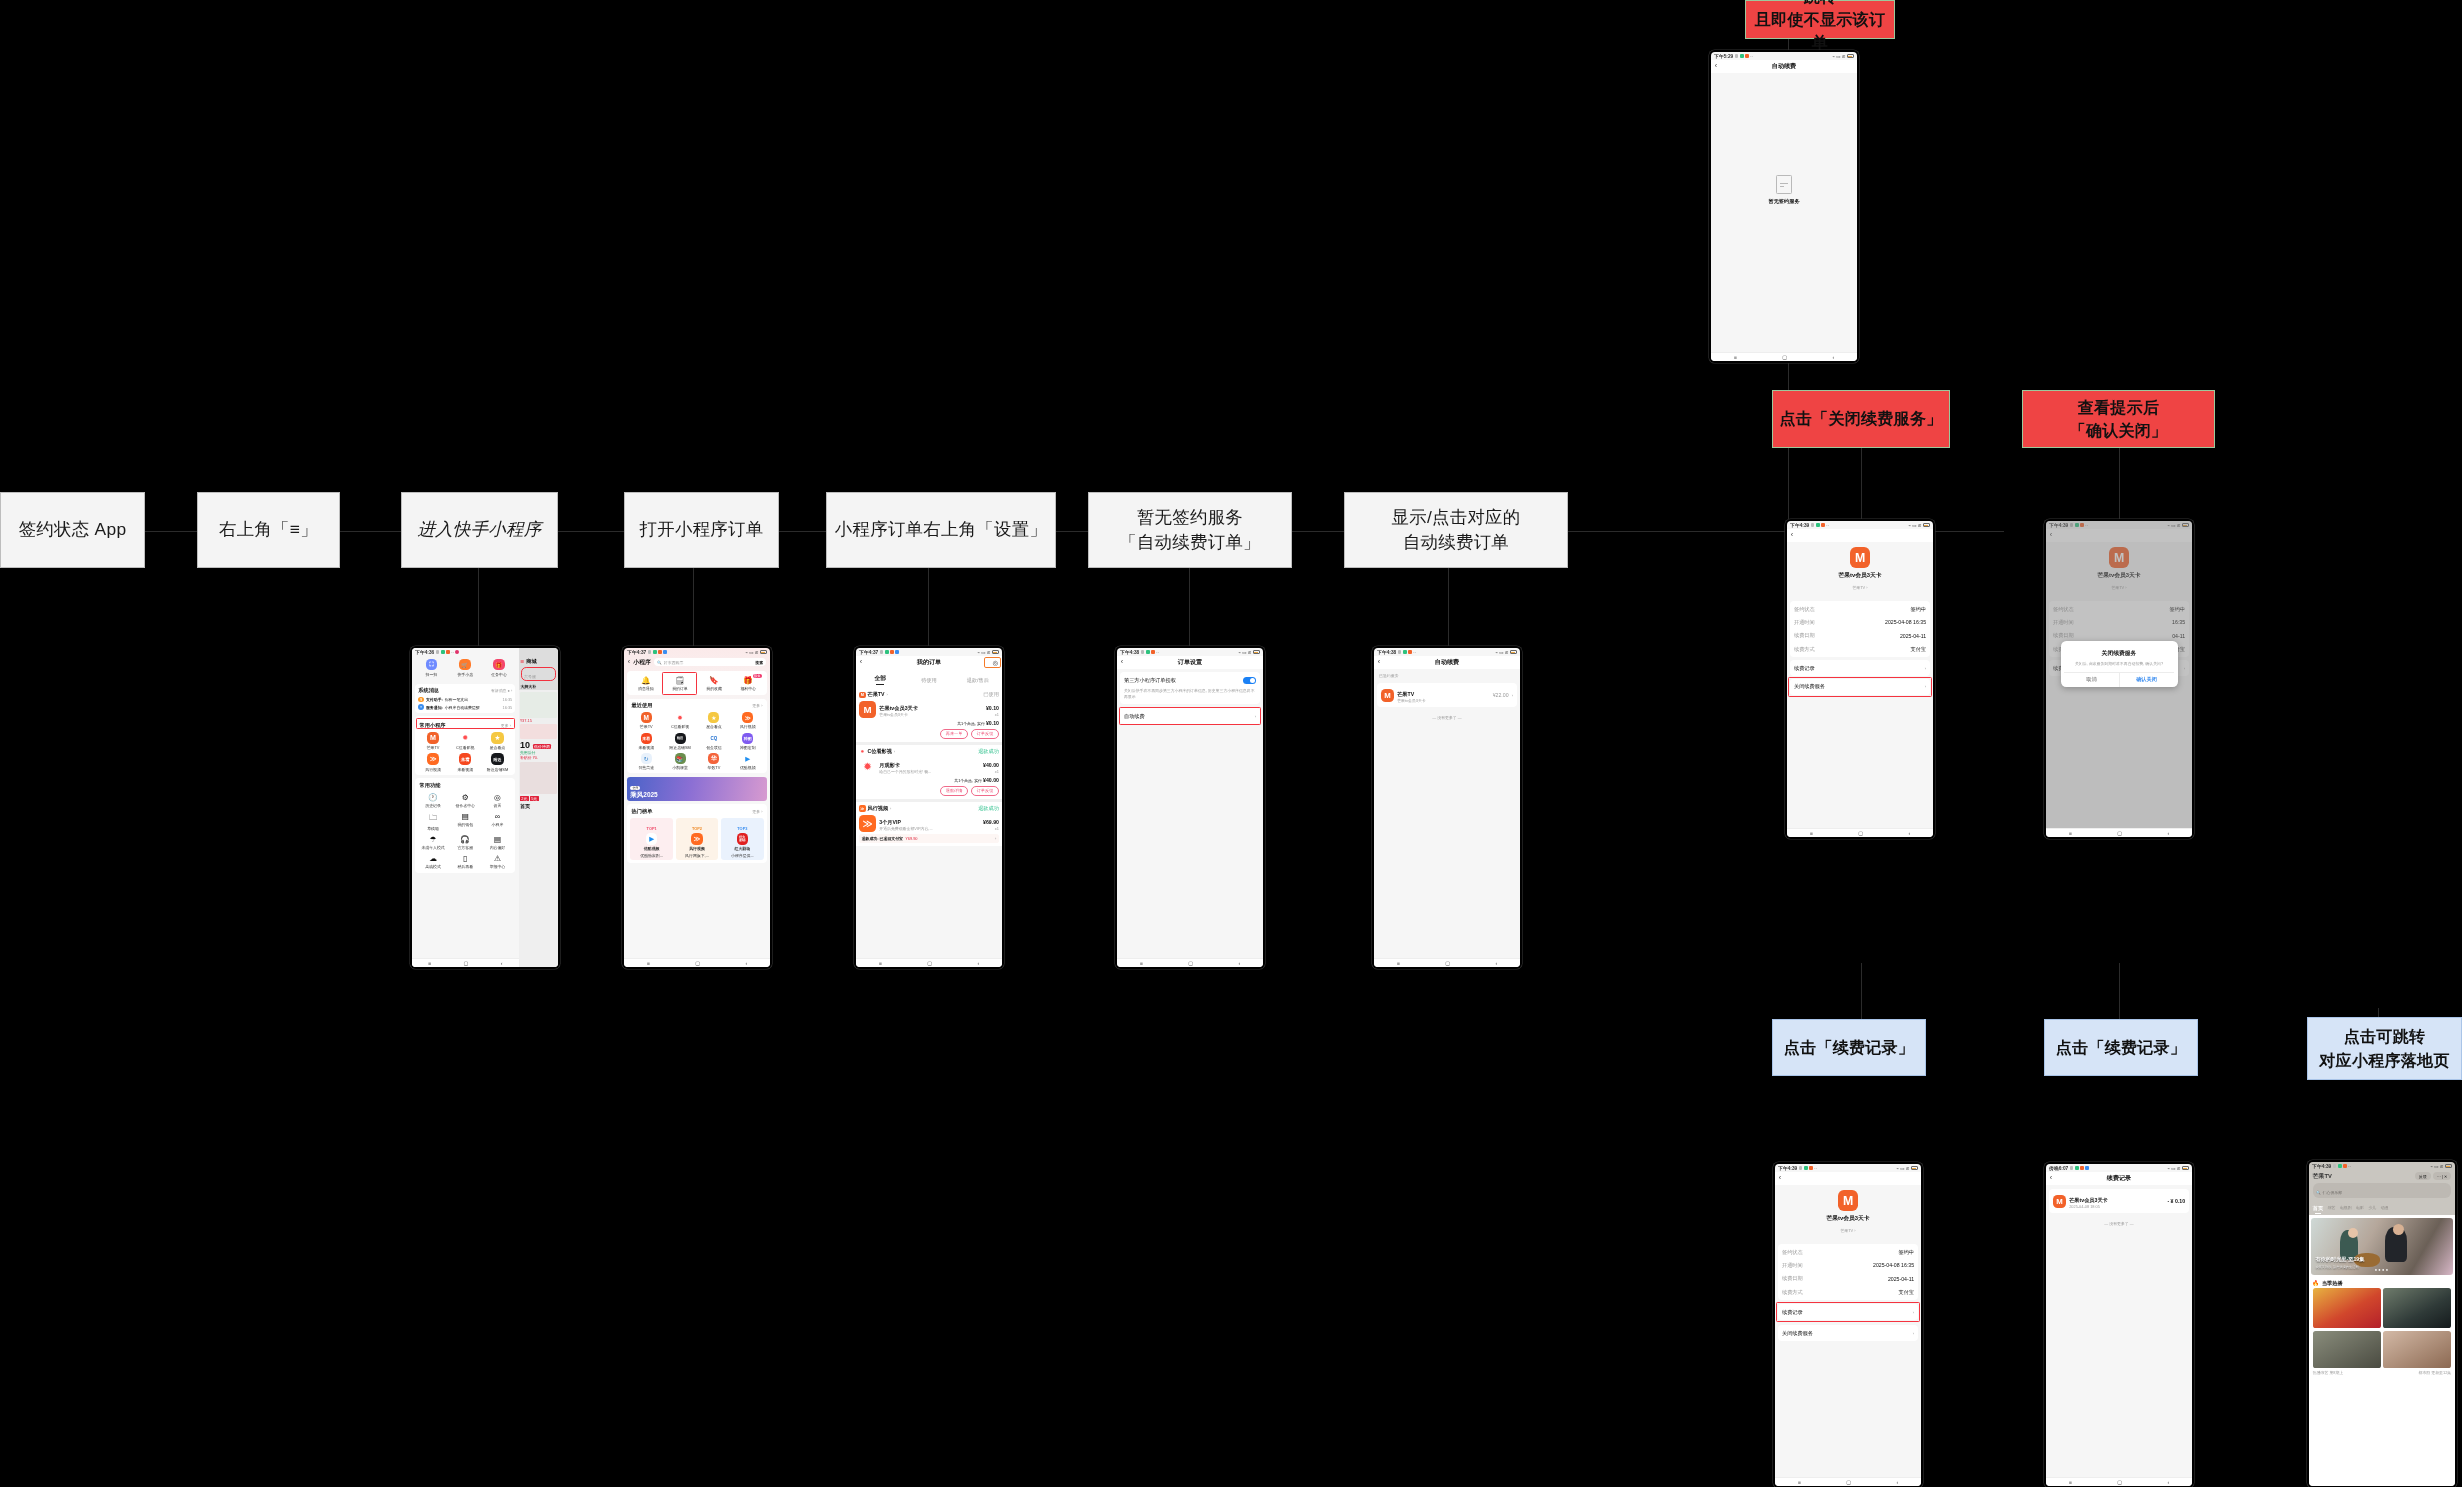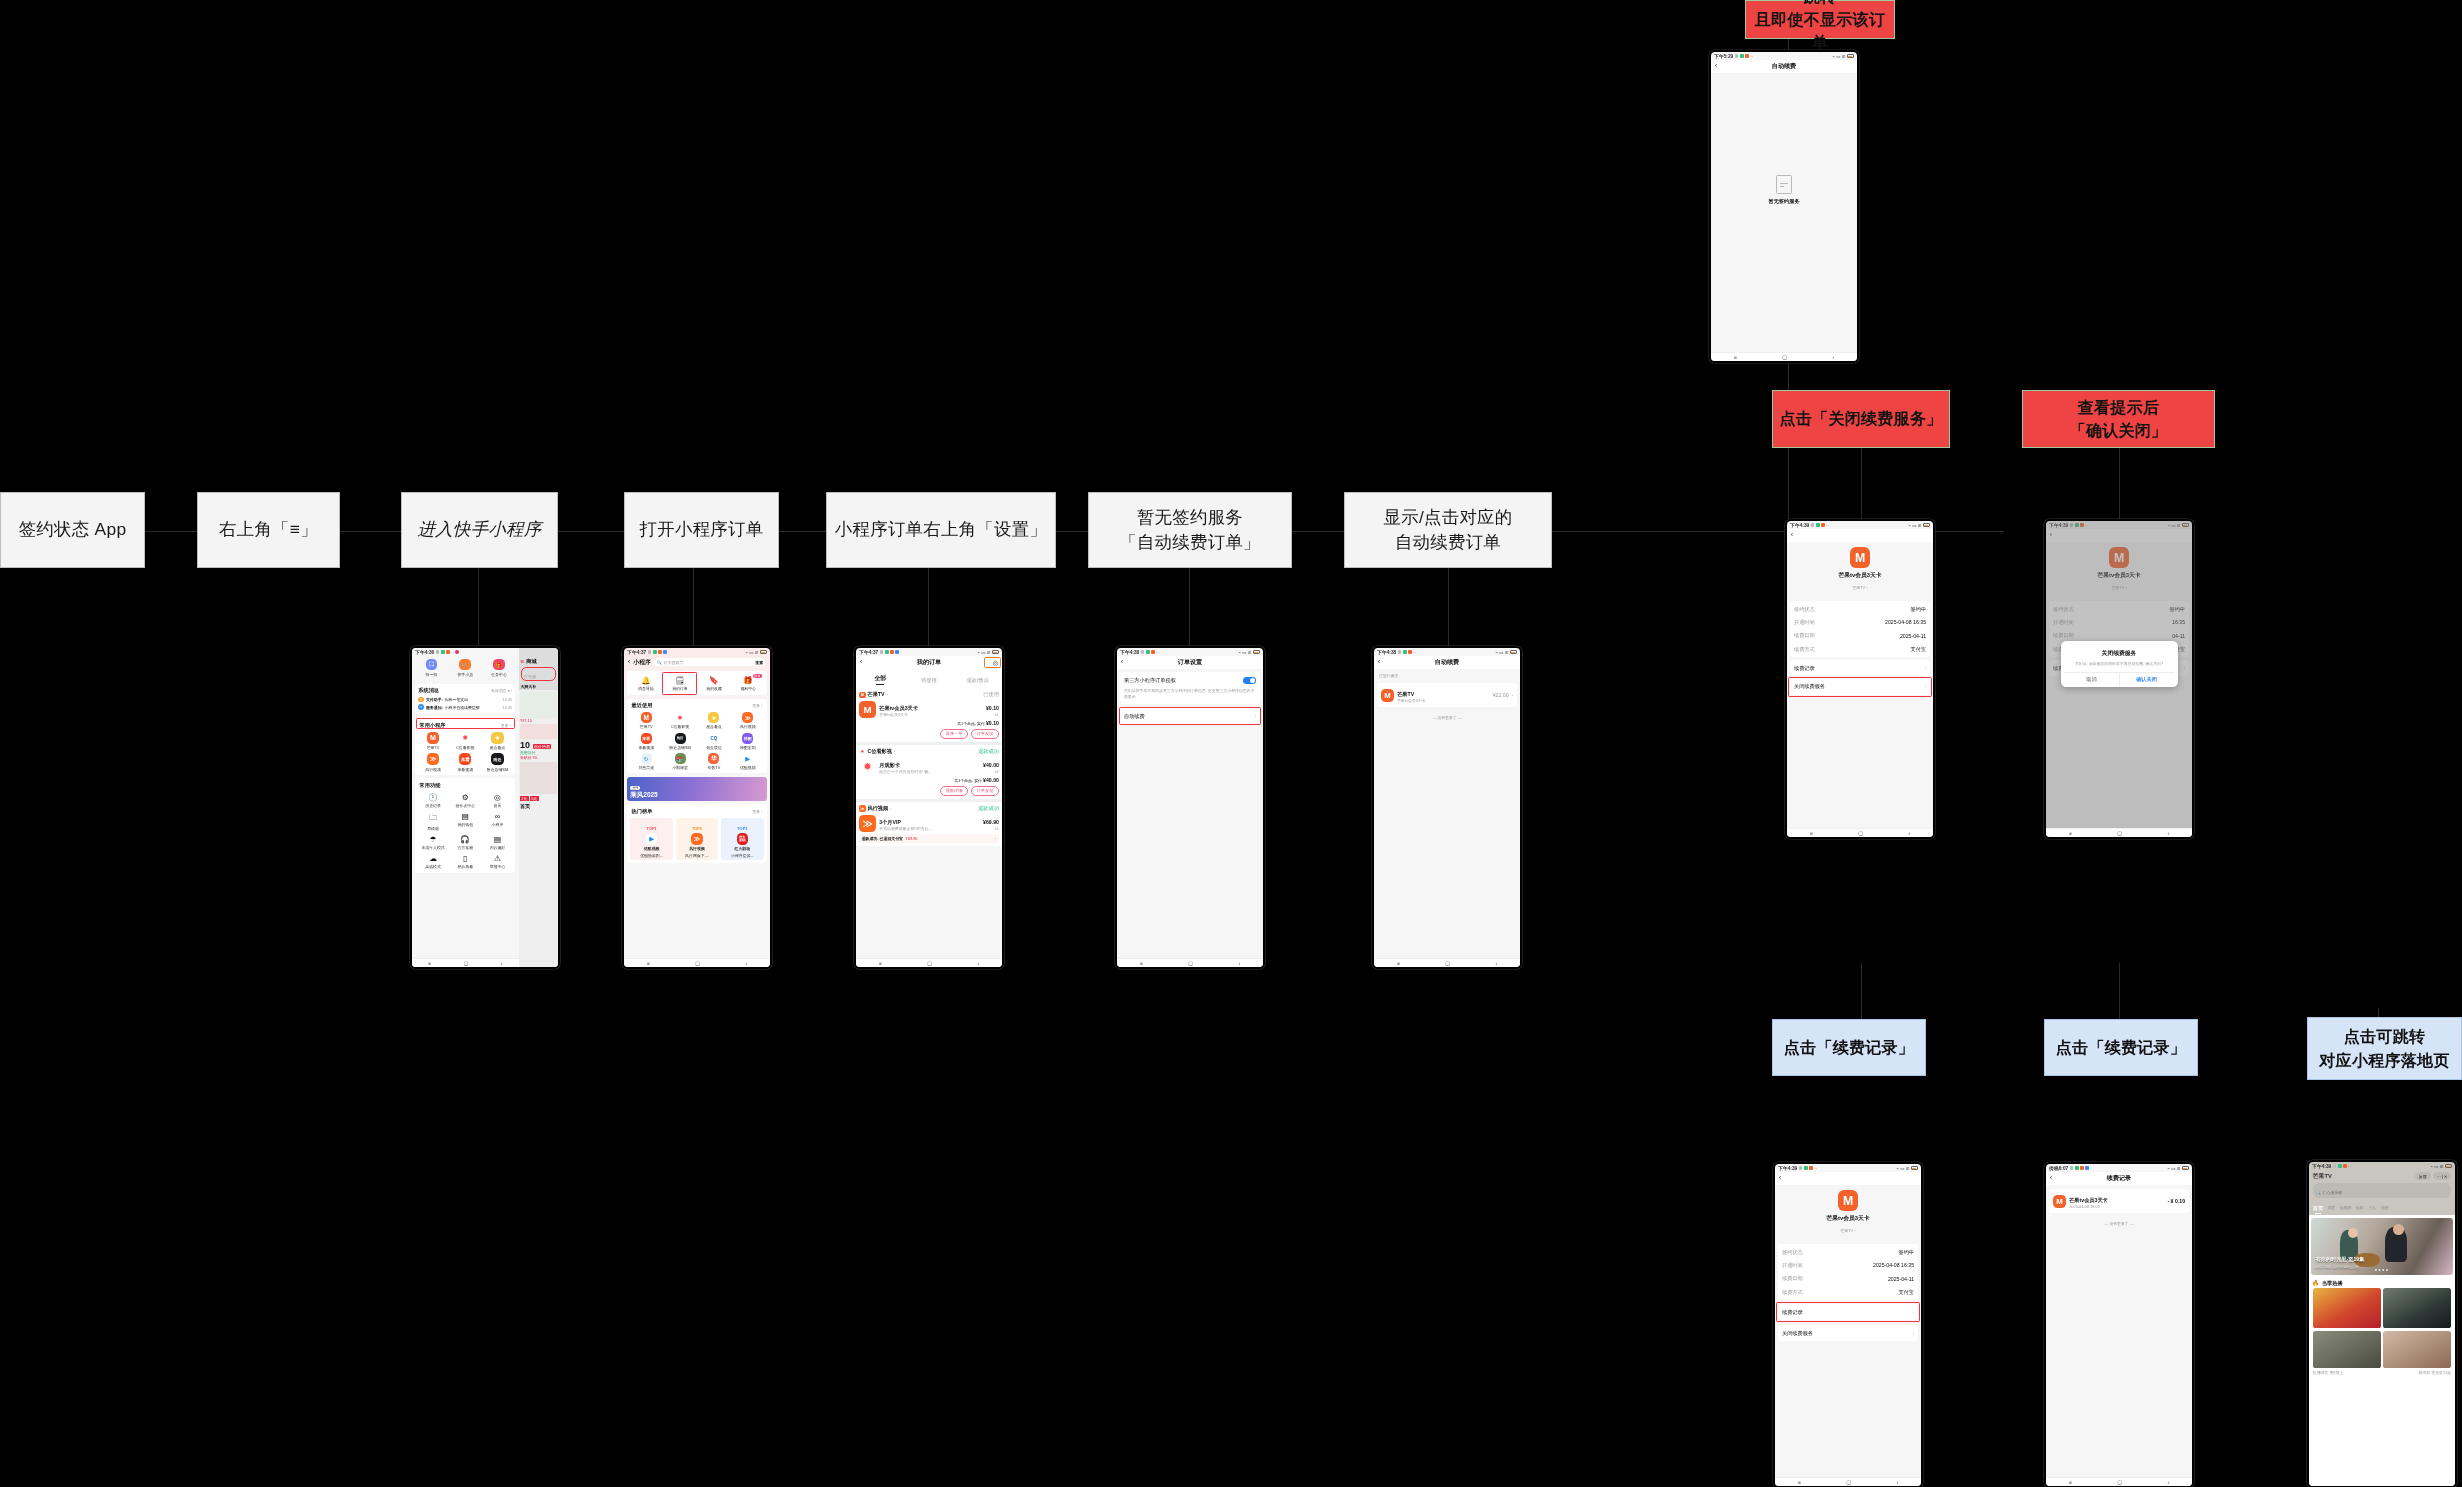--- a/index.html
+++ b/index.html
@@ -124,21 +124,21 @@
 <div class="abs step-box" style="left:624px;top:492px;width:155px;height:76px;">
   <span>打开小程序订单</span>
 </div>
 <div class="abs step-box" style="left:826px;top:492px;width:230px;height:76px;">
   <span>小程序订单右上角「设置」</span>
 </div>
 <div class="abs step-box nl" style="left:1088px;top:492px;width:204px;height:76px;">
   <span style="white-space:pre-line;">暂无签约服务
 「自动续费订单」</span>
 </div>
-<div class="abs step-box" style="left:1344px;top:492px;width:208px;height:76px;">
+<div class="abs step-box" style="left:1344px;top:492px;width:224px;height:76px;">
   <span style="white-space:pre-line;">显示/点击对应的
 自动续费订单</span>
 </div>
 
 <div class="abs note-box note-green" style="left:1745px;top:0px;width:150px;height:39px;">
   <span style="white-space:pre-line;">跳转
 且即使不显示该订单</span>
 </div>
 <div class="abs note-box note-green" style="left:1772px;top:390px;width:178px;height:58px;">
   <span style="white-space:pre-line;">点击「关闭续费服务」</span>

